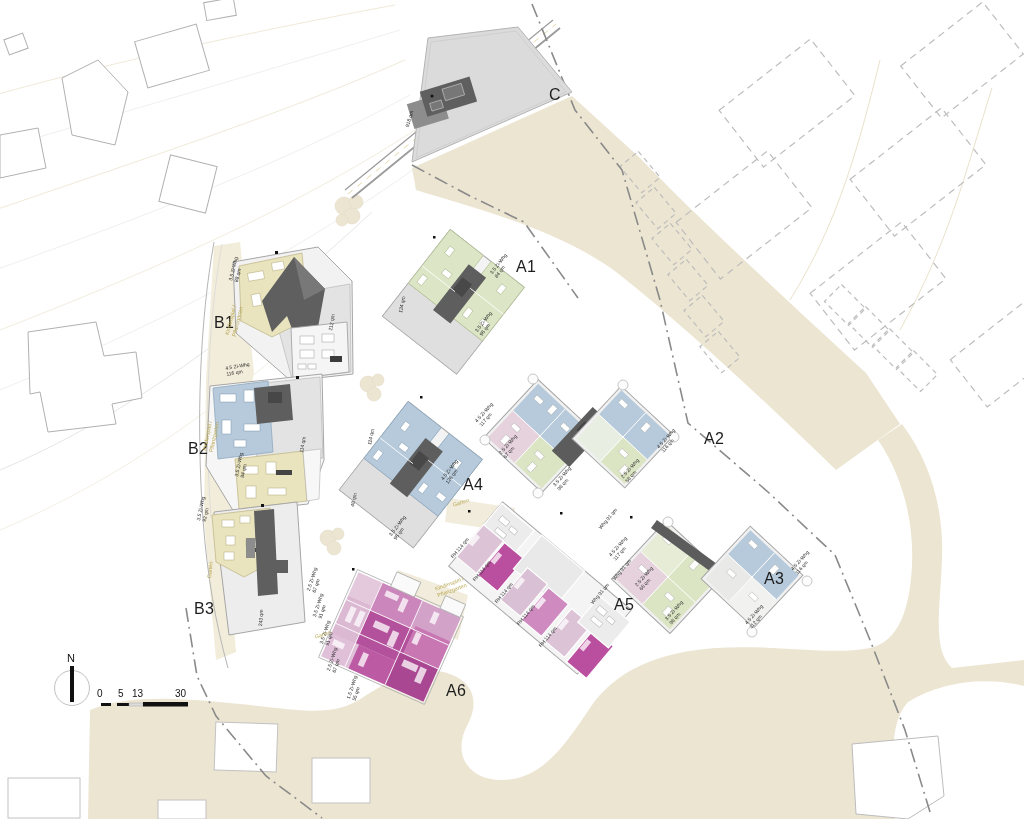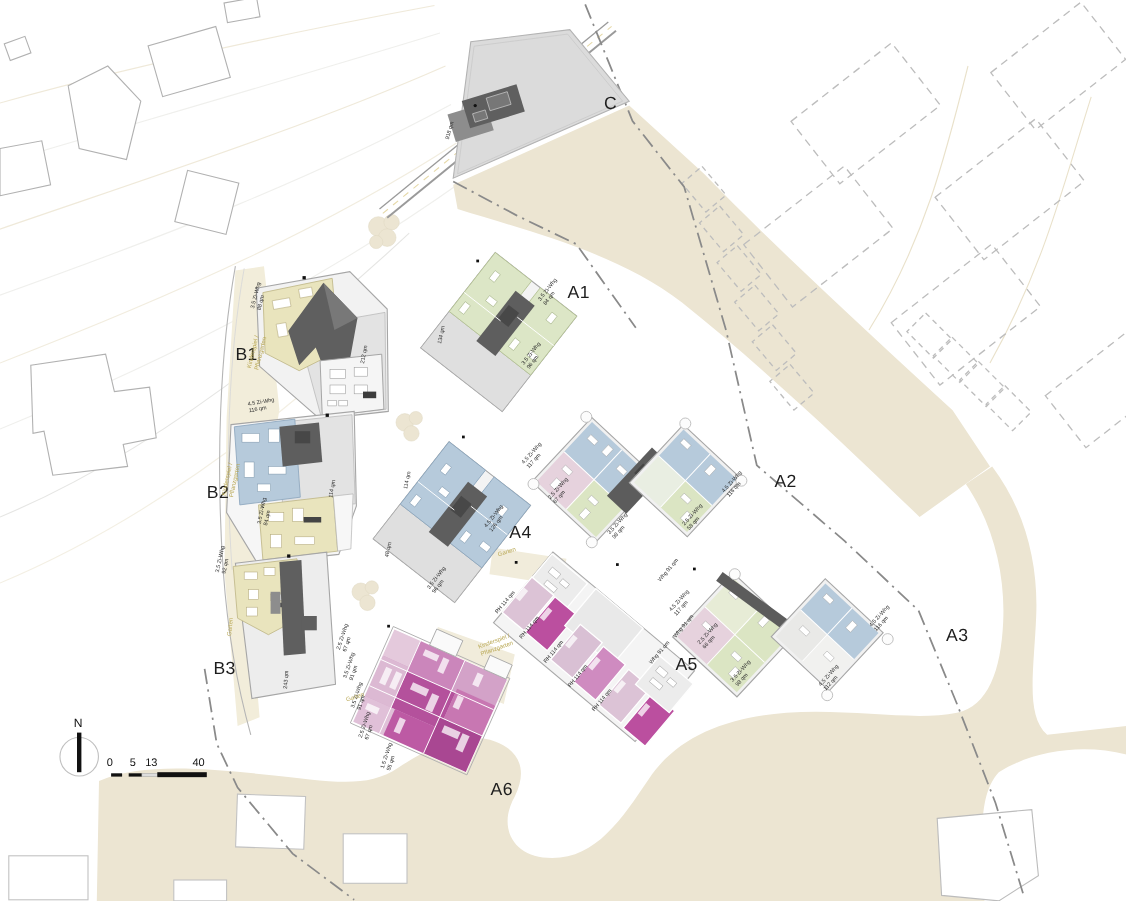--- a/index.html
+++ b/index.html
@@ -408,24 +408,24 @@
     <rect x="101" y="703" width="10" height="3" fill="#111111"></rect>
     <rect x="117" y="703" width="12" height="3" fill="#111111"></rect>
     <rect x="129" y="703" width="14" height="3" fill="#dddddd" stroke="#999999" stroke-width=".4"></rect>
     <rect x="143" y="702" width="45" height="4.5" fill="#111111"></rect>
   </g>
 </svg>
 
 <div class="lbl lbl-big" style="left:549px;top:86px">C</div>
 <div class="lbl lbl-big" style="left:516px;top:258px">A1</div>
 <div class="lbl lbl-big" style="left:704px;top:430px">A2</div>
-<div class="lbl lbl-big" style="left:860px;top:570px">A3</div>
+<div class="lbl lbl-big" style="left:764px;top:570px">A3</div>
 <div class="lbl lbl-big" style="left:463px;top:476px">A4</div>
 <div class="lbl lbl-big" style="left:614px;top:596px">A5</div>
-<div class="lbl lbl-big" style="left:446px;top:710px">A6</div>
+<div class="lbl lbl-big" style="left:446px;top:682px">A6</div>
 <div class="lbl lbl-big" style="left:214px;top:314px">B1</div>
 <div class="lbl lbl-big" style="left:188px;top:440px">B2</div>
 <div class="lbl lbl-big" style="left:194px;top:600px">B3</div>
 
 <div class="lbl lbl-area" style="left:404px;top:126px;transform:rotate(-74deg)">918 qm</div>
 <div class="lbl lbl-area" style="left:327px;top:330px;transform:rotate(-80deg)">212 qm</div>
 <div class="lbl lbl-area" style="left:298px;top:452px;transform:rotate(-80deg)">114 qm</div>
 <div class="lbl lbl-area" style="left:257px;top:626px;transform:rotate(-86deg)">243 qm</div>
 <div class="lbl lbl-area" style="left:397px;top:312px;transform:rotate(-78deg)">134 qm</div>
 <div class="lbl lbl-area" style="left:366px;top:444px;transform:rotate(-78deg)">114 qm</div>
@@ -469,15 +469,15 @@
 <div class="lbl lbl-olive" style="left:201px;top:450px;transform:rotate(-78deg)">Kinderspiel / Pflanzgarten</div>
 <div class="lbl lbl-olive" style="left:434px;top:586px;transform:rotate(-20deg);width:40px">Kinderspiel / Pflanzgarten</div>
 <div class="lbl lbl-olive one" style="left:206px;top:578px;transform:rotate(-84deg)">Garten</div>
 <div class="lbl lbl-olive one" style="left:452px;top:502px;transform:rotate(-18deg)">Garten</div>
 <div class="lbl lbl-olive one" style="left:314px;top:634px;transform:rotate(-18deg)">Garten</div>
 
 <div class="north-n" style="left:67px;top:652px">N</div>
 <div class="tick" style="left:97px;top:688px">0</div>
 <div class="tick" style="left:118px;top:688px">5</div>
 <div class="tick" style="left:132px;top:688px">13</div>
-<div class="tick" style="left:175px;top:688px">40</div>
+<div class="tick" style="left:175px;top:688px">30</div>
 
 </div>
 
 </body></html>

